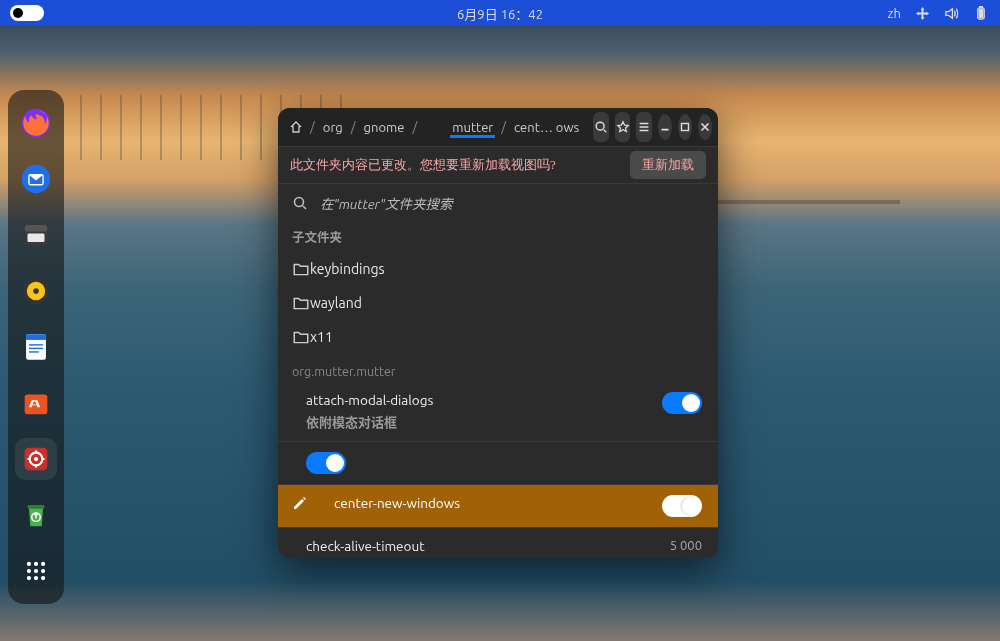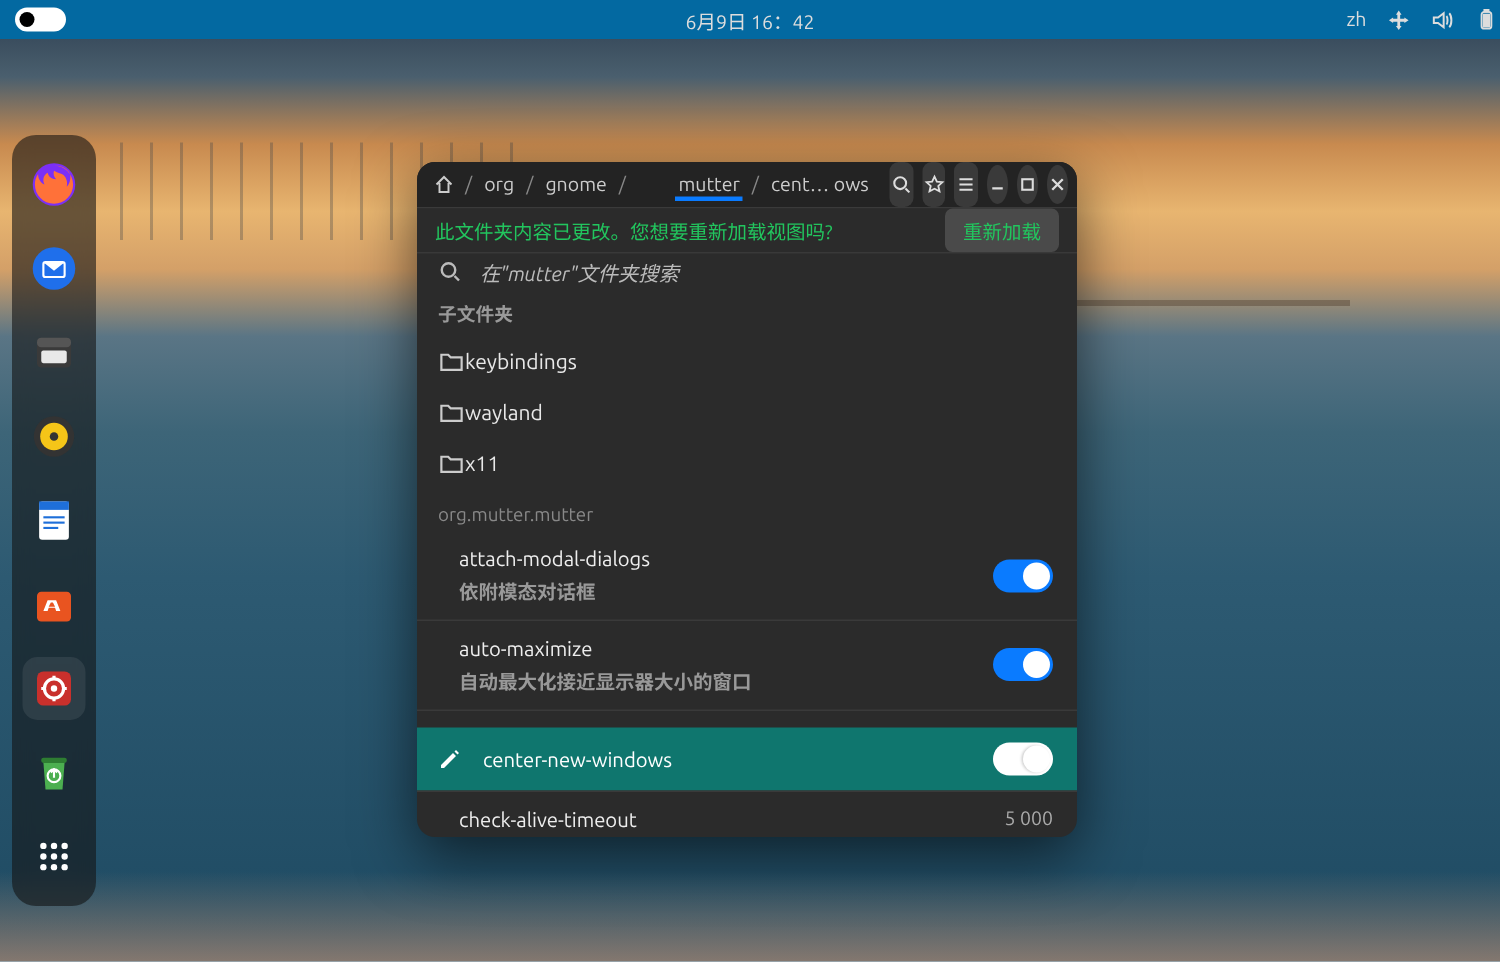--- a/index.html
+++ b/index.html
@@ -16,27 +16,27 @@
 .wallpaper::before {
   content: ""; position: absolute; left: 0; right: 0; bottom: 0; height: 60px;
   background: linear-gradient(to bottom, rgba(40,60,75,0.0), rgba(200,150,120,0.6));
 }
 .pier { position:absolute; top:200px; right:100px; width:200px; height:4px; background:#5a4a3a; opacity:.5;}
 .cranes { position:absolute; top:95px; left:80px; width:280px; height:65px; opacity:.35;
   background: repeating-linear-gradient(90deg, #4a4a4a 0 2px, transparent 2px 20px); }
 
 
 .topbar {
-  position: relative; z-index: 10; height: 26px; background: #0369a1;
+  position: relative; z-index: 10; height: 26px; background: #1d4ed8;
   display: flex; align-items: center; justify-content: center; font-size: 13px; color: #ddd;
 }
 .topbar-left { position: absolute; left: 10px; display: flex; align-items: center; }
 .pill { width: 34px; height: 16px; border-radius: 10px; background: #fff; display:flex; align-items:center; padding:0 3px;}
 .pill::before { content:""; width:10px; height:10px; border-radius:50%; background:#000;}
-.topbar-right { position: absolute; right: 2px; display: flex; gap: 14px; align-items: center; margin-left: 20px; }
+.topbar-right { position: absolute; right: 12px; display: flex; gap: 14px; align-items: center; margin-left: 20px; }
 .topbar-right svg, .topbar-right span { color:#ddd; }
 
 
 .dock {
   position: absolute; left: 8px; top: 90px; width: 56px; z-index: 5;
   background: rgba(20,20,20,0.6); border-radius: 16px; padding: 12px 6px;
   display: flex; flex-direction: column; gap: 14px; align-items: center;
   backdrop-filter: blur(6px);
 }
 .dock-item { width: 42px; height: 42px; border-radius: 10px; display:flex; align-items:center; justify-content:center; cursor:pointer; }
@@ -60,45 +60,45 @@
 .tb-spacer { flex:1; }
 .tb-btn {
   width: 30px; height: 30px; border-radius: 6px; background: #3a3a3a;
   display:flex; align-items:center; justify-content:center; cursor:pointer; color:#ddd;
 }
 .tb-btn.round { border-radius: 50%; width:26px; height:26px; }
 .tb-btn svg { width:14px; height:14px; }
 
 .banner {
   height: 40px; background:#2b2b2b; display:flex; align-items:center; padding:0 12px; gap:16px;
-  border-bottom:1px solid #393939; font-size:13px; color:#22c55e;
+  border-bottom:1px solid #393939; font-size:13px; color:#fca5a5;font-family:Liberation Serif, serif;
 }
 .banner-btn { margin-left:auto; padding:5px 12px; background:#4a4a4a; border-radius:5px; cursor:pointer; font-size:13px; }
 
 .searchrow {
   height: 40px; display:flex; align-items:center; padding:0 14px; gap:12px; color:#bbb; font-size:13.5px;
 }
 .searchrow svg { width:16px; height:16px; }
 
 .section-label { font-size:12.5px; color:#999; padding: 6px 14px; font-weight: bold; }
 
 .folder-row {
   display:flex; align-items:center; gap:0; padding: 8px 14px; font-size:14px; cursor:pointer;
 }
 .folder-row svg { width:18px; height:18px; color:#ccc; }
 
 .schema-label { font-size:12.5px; color:#888; padding: 10px 14px 4px; }
 
 .setting-row {
-  display:flex; align-items:center; padding: 10px 16px 10px 28px; gap:16px;
+  display:flex; align-items:flex-start; padding: 10px 16px 10px 28px; gap:28px;
 }
 .setting-row .txt { flex:1; }
 .setting-row .key { font-size:13.5px; color:#eee; }
 .setting-row .desc { font-size:13px; color:#999; margin-top:4px;font-weight:bold; }
-.setting-row.selected { background:#0f766e;margin-top:12px; }
+.setting-row.selected { background:#a16207; }
 .setting-row.selected .key, .setting-row.selected .desc { color:#fff; }
 .setting-row.selected .edit-icon { color:#fff; margin-left:-14px; margin-right:-2px;}
 .edit-icon{ color:#ccc; }
 
 .toggle {
   width: 40px; height: 22px; border-radius: 12px; background:#0a7bff; position:relative; flex:0 0 auto;
 }
 .toggle::after { content:""; position:absolute; top:2px; right:2px; width:18px; height:18px; background:#fff; border-radius:50%; }
 .toggle.off-white { background:#fff; }
 .toggle.off-white::after { background:#fff; box-shadow: -1px 0 2px rgba(0,0,0,.2); }
@@ -297,24 +297,20 @@
   <div class="setting-row">
     <div class="txt">
       <div class="key">attach-modal-dialogs</div>
       <div class="desc">依附模态对话框</div>
     </div>
     <div class="toggle"></div>
   </div>
   <div class="divider"></div>
 
   <div class="setting-row">
-    <div class="txt">
-      <div class="key">auto-maximize</div>
-      <div class="desc">自动最大化接近显示器大小的窗口</div>
-    </div>
     <div class="toggle"></div>
   </div>
   <div class="divider"></div>
 
   <div class="setting-row selected">
     <svg class="edit-icon" width="16" height="16" viewBox="0 0 16 16" fill="#fff">
         <path d="M2 12l8-8 2 2-8 8H2v-2zM11 3l1-1 2 2-1 1z"></path>
       </svg>
     <div class="txt">
       <div class="key">center-new-windows</div>

